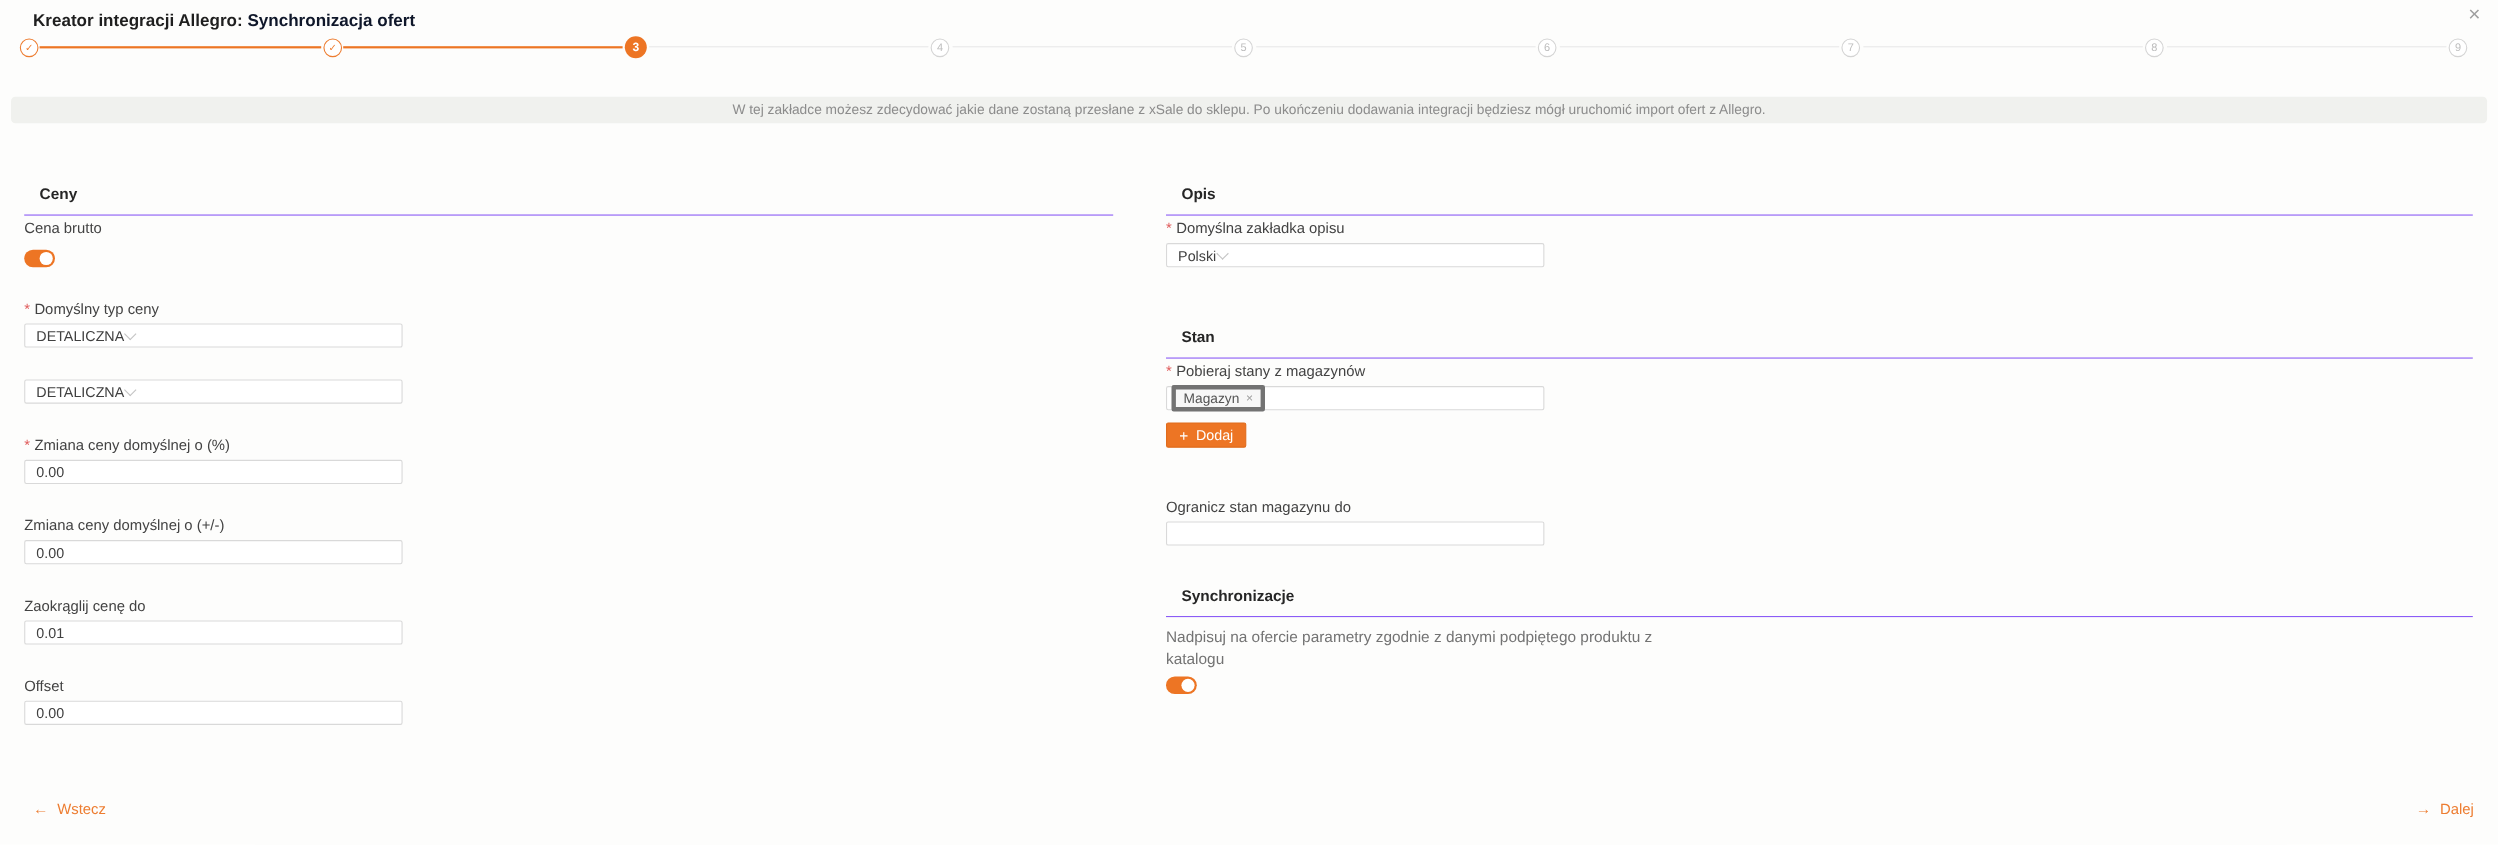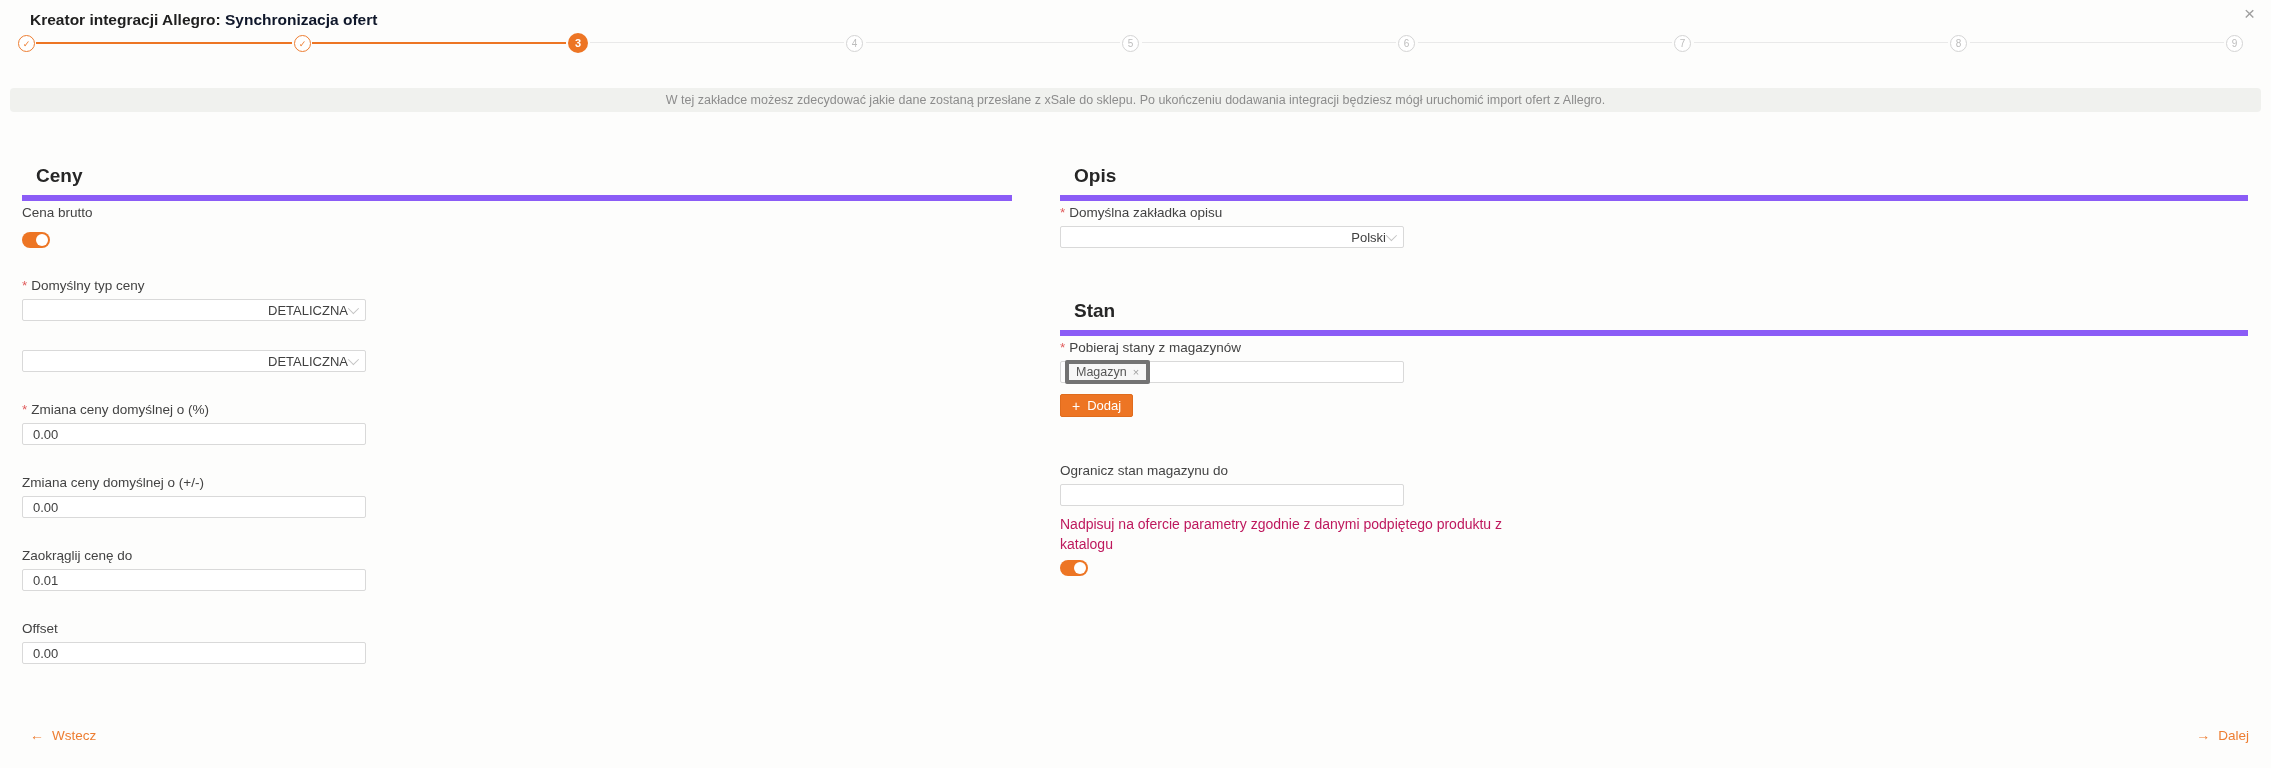--- a/index.html
+++ b/index.html
@@ -47,43 +47,43 @@
   }
 
   
   .col { position:absolute; top:165px; }
   .col-left  { left:22px;  width:990px; }
   .col-right { left:1060px; width:1188px; }
 
   .sec-header {
     box-sizing:border-box;
     padding:2px 0 10px 14px;
-    border-bottom:6px solid #8b5cf6;
-    font-size:19px; font-weight:700; color:#262626; line-height:18px;
+    border-bottom:1px solid #8b5cf6;
+    font-size:14px; font-weight:700; color:#262626; line-height:18px;
   }
   .sec-header.spaced { margin-top:52px; }
   .sec-header.spaced2 { margin-top:34px; }
 
   .f-label {
     display:block; font-size:13.5px; color:#434343; line-height:18px;
     margin:0 0 4px 0;
   }
   .req { color:#e05c5c; margin-right:4px; }
 
   .field { margin-bottom:29px; }
   .field.first { margin-top:3px; }
 
   .text-input, .select-box, .multiselect {
     box-sizing:border-box; width:344px; height:22px;
     border:1px solid #d9d9d9; border-radius:2px; background:#fff;
     font-size:13px; color:#404040;
   }
   .text-input { padding:0 10px; outline:none; font-family:inherit; }
   .select-box {
-    display:flex; align-items:center; justify-content:flex-end;
+    display:flex; align-items:center; justify-content:flex-start;
     padding:0 9px 0 10px; cursor:pointer;
   }
   .chev {
     width:8px; height:8px; box-sizing:border-box;
     border-right:1.5px solid #c4c4c4; border-bottom:1.5px solid #c4c4c4;
     transform:rotate(45deg) translateY(-2px);
   }
   .help-icon {
     display:inline-flex; align-items:center; justify-content:center;
     width:13px; height:13px; border:1px solid #ababab; border-radius:50%;
@@ -112,21 +112,21 @@
   .add-btn {
     margin-top:11px;
     display:inline-flex; align-items:center; gap:7px;
     height:21px; padding:0 11px;
     background:#ed7524; border-radius:2px; border:1px solid #e06c1d;
     color:#ffffff; font-size:13px; cursor:pointer;
   }
   .add-btn .plus { font-size:14px; line-height:1; }
 
   .para {
-    width:450px; font-size:14px; color:#be185d; line-height:20px;
+    width:450px; font-size:14px; color:#737373; line-height:20px;
     margin:8px 0 0 0;
   }
 
   
   .nav-link {
     position:absolute; top:727px;
     display:flex; align-items:center; gap:8px;
     color:#ed7d31; font-size:13.5px; cursor:pointer; user-select:none;
   }
   .nav-back { left:30px; }
@@ -262,20 +262,21 @@
         <span class="plus">+</span>
         <span>Dodaj</span>
       </div>
     </div>
 
     <div class="field" style="margin-top:45px; margin-bottom:0;">
       <span class="f-label">Ogranicz stan magazynu do</span>
       <input class="text-input" type="text" value="" style="">
     </div>
 
+    <div class="sec-header spaced2">Synchronizacje</div>
 
     <p class="para">Nadpisuj na ofercie parametry zgodnie z danymi podpiętego produktu z katalogu</p>
     <div class="switch-row" style="margin-top:6px;">
       <div class="switch">
         <div class="knob"></div>
       </div>
     </div>
   </div>
 
   <div class="nav-link nav-back">

